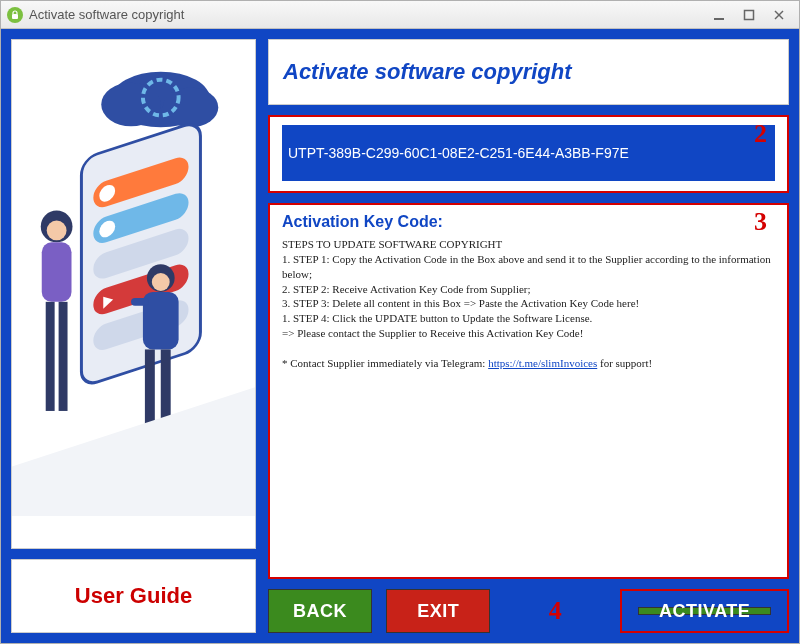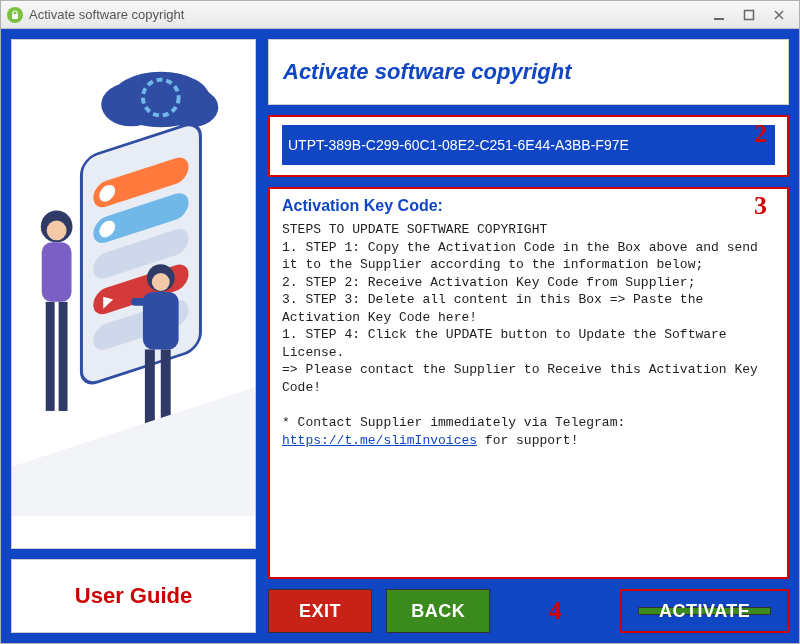--- a/index.html
+++ b/index.html
@@ -108,35 +108,35 @@
     color:#d40000;
     font-size:26px;
     font-weight:bold;
     font-family:"Times New Roman", serif;
   }
   .code-input {
     width:100%;
     background:#1046c4;
     color:#fff;
     font-size:14px;
-    padding:12px 6px;
+    padding:20px 6px;
     border:none;
     outline:none;
   }
   .key-section { flex:1; display:flex; flex-direction:column; }
   .key-text {
     flex:1;
     width:100%;
     border:none;
     outline:none;
     resize:none;
-    font-size:13px;
+    font-size:11px;
     color:#222;
     line-height:1.35;
-    font-family: Liberation Mono, monospace;
+    font-family: Liberation Serif, serif;
     background:#fff;
   }
   .key-text .link { color:#1046c4; text-decoration:underline; }
   .button-row {
     display:flex;
     gap:14px;
     align-items:stretch;
     height:44px;
   }
   .btn {
@@ -268,25 +268,25 @@
           <span>1. STEP 1: Copy the Activation Code in the Box above and send it to the Supplier according to the information below;</span><br>
           <span>2. STEP 2: Receive Activation Key Code from Supplier;</span><br>
           <span>3. STEP 3: Delete all content in this Box =&gt; Paste the Activation Key Code here!</span><br>
           <span>1. STEP 4: Click the UPDATE button to Update the Software License.</span><br>
           <span>=&gt; Please contact the Supplier to Receive this Activation Key Code!</span><br><br>
           <span>* Contact Supplier immediately via Telegram: </span><a class="link">https://t.me/slimInvoices</a><span> for support!</span>
         </div>
       </div>
 
       <div class="button-row">
+        <div class="btn btn-green">
+            <span>BACK</span>
+          </div>
         <div class="btn btn-red">
             <span>EXIT</span>
-          </div>
-        <div class="btn btn-green">
-            <span>BACK</span>
           </div>
         <div class="btn-gap">
             <span>4</span>
           </div>
         <div class="activate-wrap">
           <div class="btn btn-green">
               <span>ACTIVATE</span>
             </div>
         </div>
       </div>

